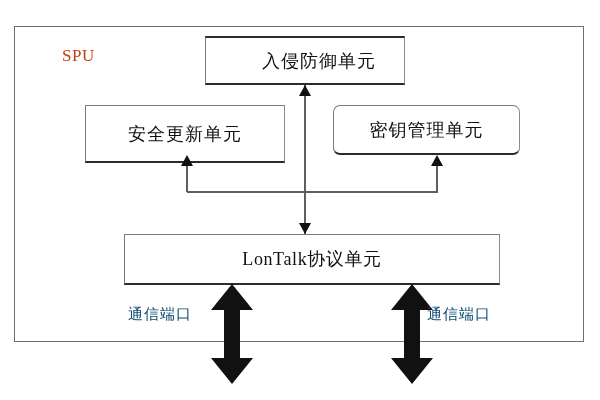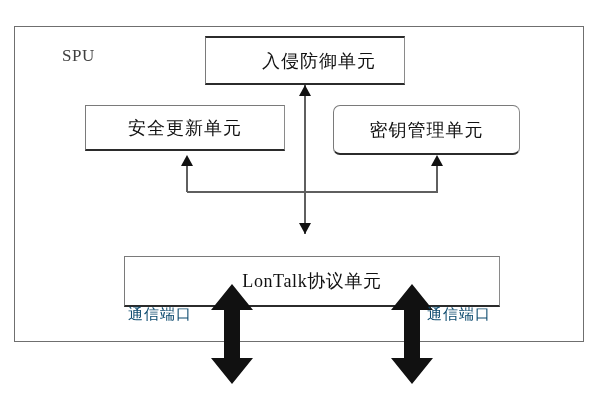--- a/index.html
+++ b/index.html
@@ -18,21 +18,21 @@
     width:570px; height:316px;
     box-sizing:border-box;
     border:1.5px solid #6f6f6f;
     background:#ffffff;
   }
   .spu-label{
     position:absolute;
     left:62px; top:46px;
     font-family:"Liberation Serif", serif;
     font-size:17px;
-    color:#404040;
+    color:#c2410c;
     letter-spacing:.5px;
     white-space:nowrap;
   }
 
   
   .unit{
     position:absolute;
     box-sizing:border-box;
     background:#ffffff;
     border:1.4px solid #7a7a7a;
@@ -45,23 +45,23 @@
     white-space:nowrap;
   }
   .unit .label{
     font-family:"Liberation Serif", serif;
     font-size:18px;
     letter-spacing:1px;
   }
   .unit.top-shadow{ border-top:2.2px solid #2b2b2b;padding-left:28px; }
 
   #box-ips   { left:205px; top:36px;  width:200px; height:49px; }
-  #box-update{ left:85px;  top:105px; width:200px; height:46px; }
+  #box-update{ left:85px;  top:105px; width:200px; height:58px; }
   #box-key   { left:333px; top:105px; width:187px; height:50px;border-radius:7px; }
-  #box-lontalk{left:124px; top:234px; width:376px; height:51px;margin-top:22px; }
+  #box-lontalk{left:124px; top:234px; width:376px; height:51px; }
 
   #box-ips .label,
   #box-update .label,
   #box-key .label{ font-size:18px; }
   #box-lontalk .label{ font-size:18px; letter-spacing:.6px; }
 
   
   .vline{ position:absolute; background:#5f5f5f; width:1.6px; }
   .hline{ position:absolute; background:#5f5f5f; height:1.6px; }
 

